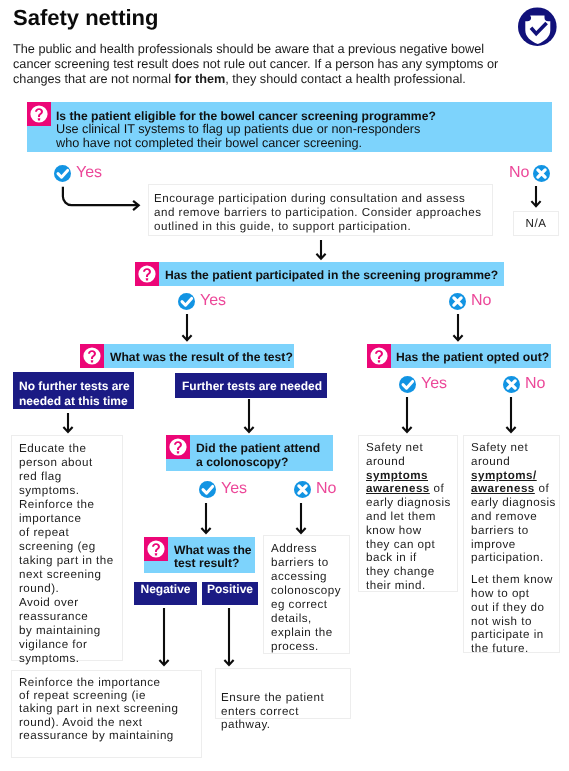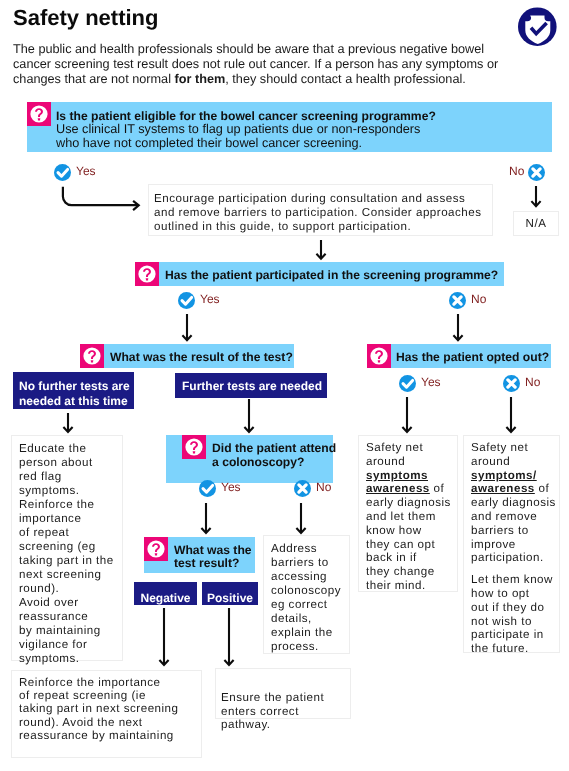--- a/index.html
+++ b/index.html
@@ -13,27 +13,27 @@
   #intro b{font-weight:bold;}
 
   #shield{left:518px;top:7px;width:39px;height:39px;}
 
   
   .qstrip{background:#7dd3fc;display:flex;align-items:flex-start;}
   .qicon{background:#ec0677;flex:0 0 auto;display:block;}
   .qtext{color:#111;font-size:12.7px;white-space:nowrap;}
   .qhead{font-weight:bold;font-size:12.15px;}
 
-  .navybox{background:#1b1b84;color:#fff;font-weight:bold;font-size:12px;display:flex;align-items:flex-end;}
+  .navybox{background:#1b1b84;color:#fff;font-weight:bold;font-size:12px;display:flex;align-items:flex-start;}
 
   .obox{border:1px solid #ededed;background:#fff;color:#1a1a1a;font-size:11.6px;letter-spacing:0.5px;line-height:14px;white-space:nowrap;}
   .obox .bu{text-decoration:underline;font-weight:bold;}
   .obox .blankline{font-size:4px;line-height:8px;}
 
-  .yn{display:flex;font-size:12px;color:#7f1d1d;}
+  .yn{display:flex;align-items:center;font-size:16px;color:#ec4899;}
   .yn .ic{flex:0 0 auto;margin-right:5px;line-height:0;}
 
   svg{display:block;}
 </style>
 </head>
 <body>
 
 <div class="abs" id="title">Safety netting</div>
 
 <div class="abs" id="intro">
@@ -257,21 +257,21 @@
       <div>next screening</div>
       <div>round).</div>
       <div>Avoid over</div>
       <div>reassurance</div>
       <div>by maintaining</div>
       <div>vigilance for</div>
       <div>symptoms.</div>
     </div>
 </div>
 
-<div class="abs qstrip" style="left:166px;top:435px;width:167px;height:48px;padding-left:16px;">
+<div class="abs qstrip" style="left:166px;top:435px;width:167px;height:36px;">
   <div class="qicon" style="width:24px;height:24px;">
     <svg width="24" height="24" viewBox="0 0 24 24">
         <rect width="24" height="24" fill="#ec0677"></rect>
         <circle cx="12" cy="12" r="8.6" fill="#fff"></circle>
         <g fill="#ec0677">
           <path d="M12.1 6.2 c-2.35 0 -3.95 1.45 -4.05 3.5 h1.95 c0.1 -1.05 0.85 -1.7 2.0 -1.7 c1.1 0 1.9 0.7 1.9 1.65 c0 0.75 -0.4 1.2 -1.2 1.8 c-1.15 0.85 -1.7 1.5 -1.7 3.1 v0.5 h1.95 v-0.45 c0 -1.0 0.35 -1.4 1.25 -2.05 c1.05 -0.8 1.75 -1.6 1.75 -3.0 c0 -2.0 -1.6 -3.35 -3.85 -3.35 Z"></path>
           <rect x="10.9" y="16.2" width="2.2" height="2.2" rx="0.25"></rect>
         </g>
       </svg>
   </div>

